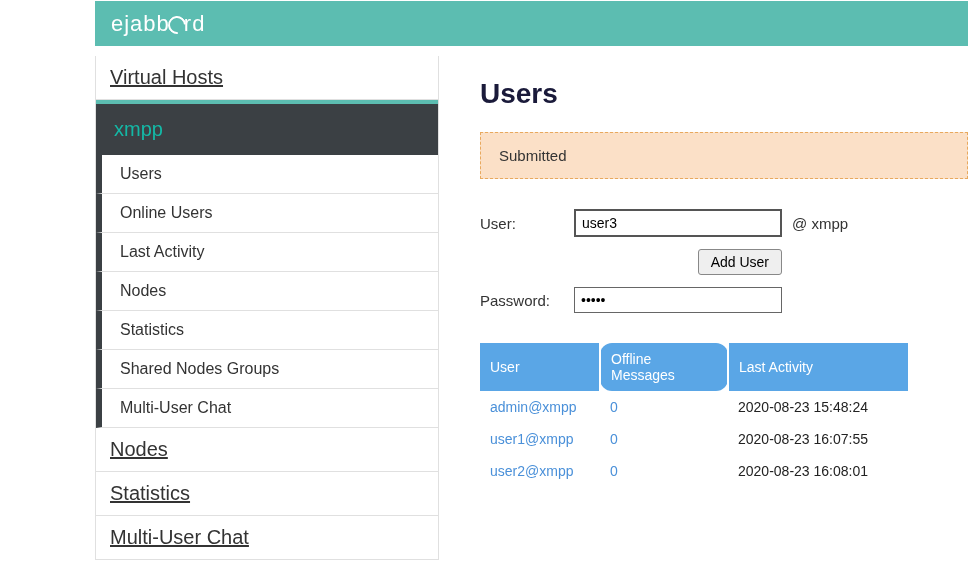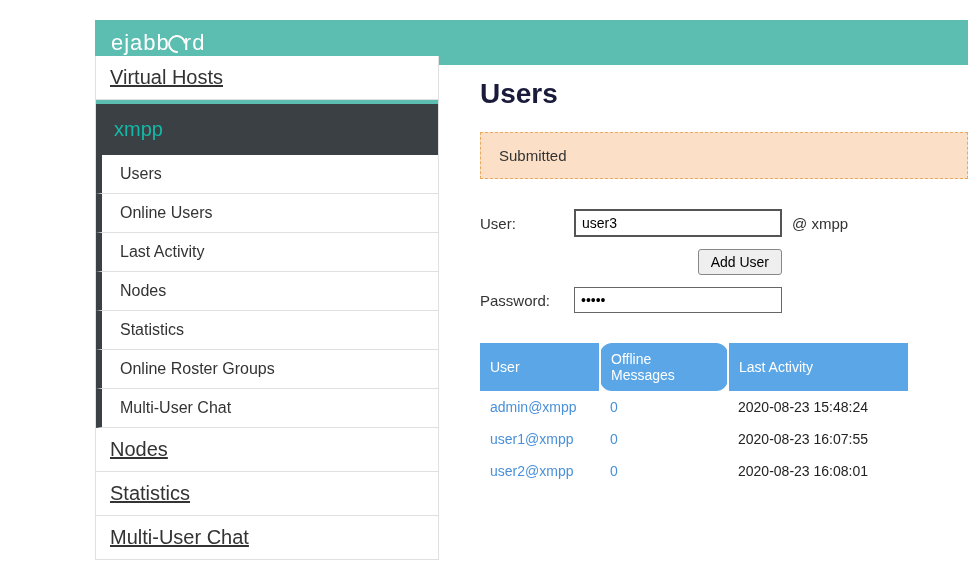--- a/index.html
+++ b/index.html
@@ -12,21 +12,21 @@
   .page {
     width: 968px;
     height: 581px;
     margin: 0;
     position: relative;
     background: #fff;
   }
   .header-bar {
     position: absolute;
     left: 95px;
-    top: 20px;
+    top: 1px;
     right: 0;
     height: 45px;
     background: #5cbdb1;
     display: flex;
     align-items: center;
     padding-left: 16px;
   }
   .logo {
     color: #fff;
     font-size: 22px;
@@ -175,21 +175,21 @@
   <div class="sidebar">
     <div class="side-item top-level">Virtual Hosts</div>
     <div class="side-host-tab">
       <div class="side-host-active">xmpp</div>
     </div>
     <div class="side-sub">Users</div>
     <div class="side-sub">Online Users</div>
     <div class="side-sub">Last Activity</div>
     <div class="side-sub">Nodes</div>
     <div class="side-sub">Statistics</div>
-    <div class="side-sub">Online Roster Groups</div>
+    <div class="side-sub">Shared Nodes Groups</div>
     <div class="side-sub">Multi-User Chat</div>
     <div class="side-item top-level">Nodes</div>
     <div class="side-item top-level">Statistics</div>
     <div class="side-item top-level" style="border-bottom:none">Multi-User Chat</div>
   </div>
 
   <div class="content">
     <h1 class="page-title">Users</h1>
 
     <div class="flash">Submitted</div>

